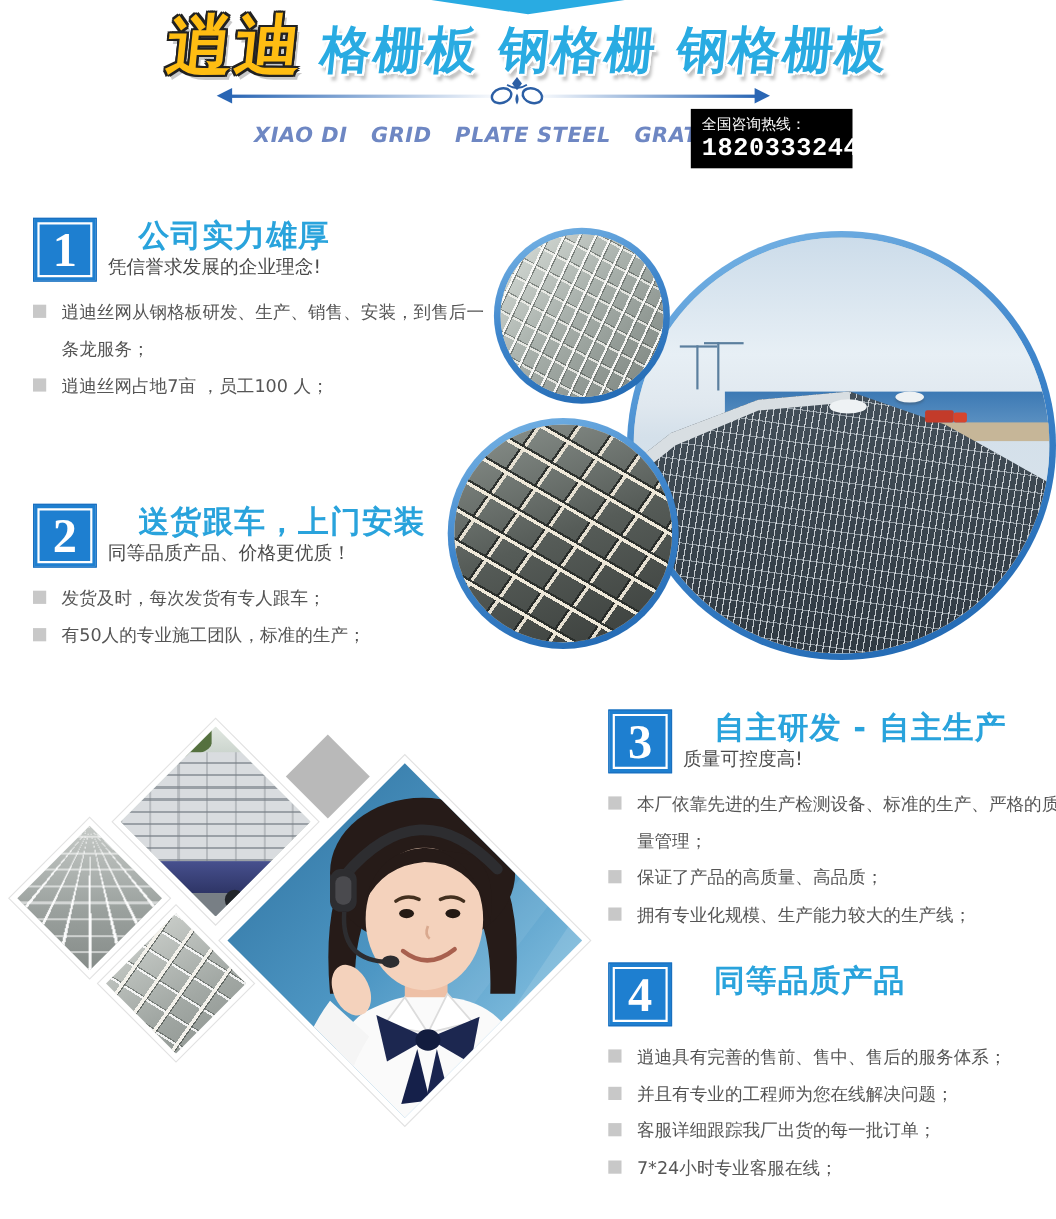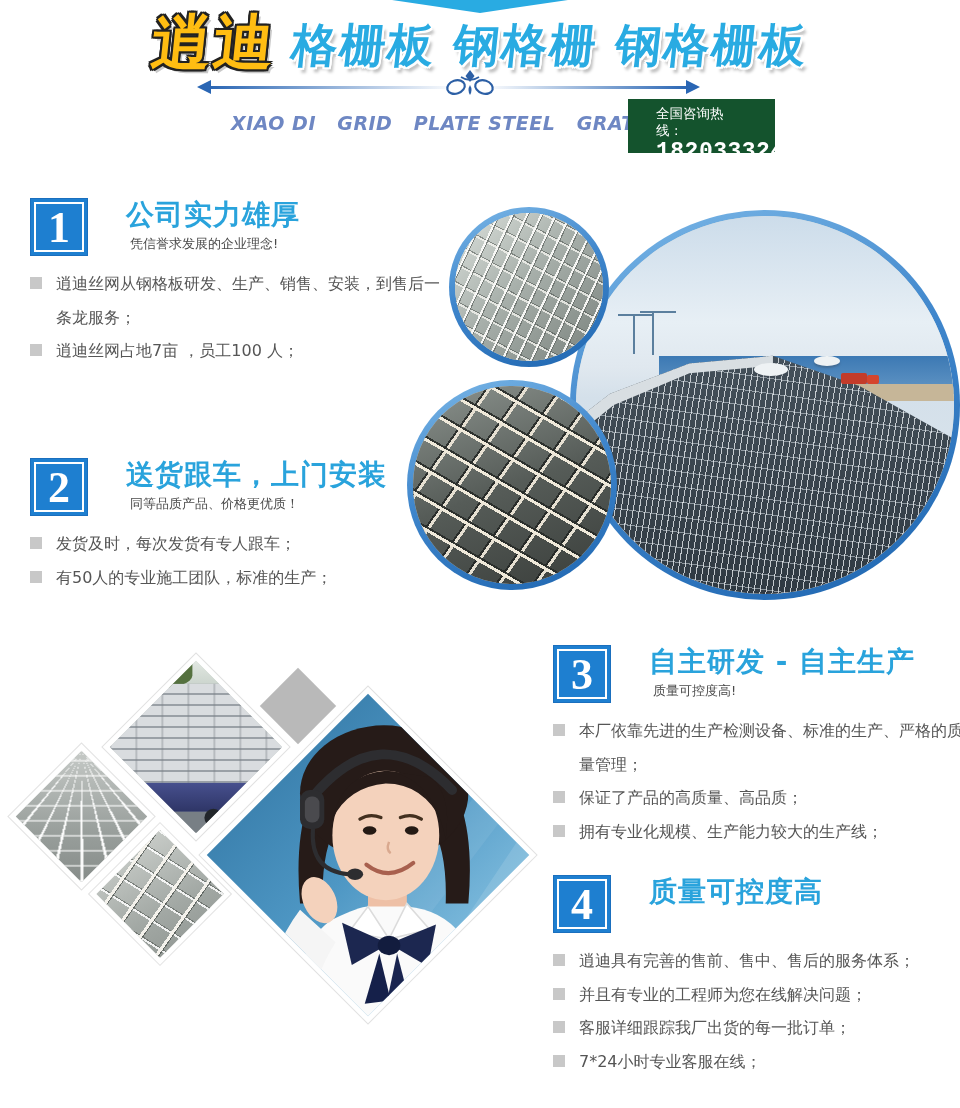--- a/index.html
+++ b/index.html
@@ -25,37 +25,37 @@
   .arrow-left .ahead{left:0;border-right:14px solid #2a66b4;}
   .arrow-left .aline{left:12px;right:0;background:linear-gradient(to right,#2a66b4,rgba(190,208,233,.15));}
   .arrow-right{left:493px;width:207px;}
   .arrow-right .ahead{right:0;border-left:14px solid #2a66b4;}
   .arrow-right .aline{left:0;right:12px;background:linear-gradient(to left,#2a66b4,rgba(190,208,233,.15));}
   .ornament{position:absolute;left:444px;top:68px;}
 
   .en-line{position:absolute;left:231px;top:112px;font-size:19px;font-weight:bold;font-style:italic;
     color:#6e87c3;white-space:pre;letter-spacing:.5px;}
 
-  .hotline{position:absolute;left:628px;top:99px;width:147px;height:54px;background:#14532d;
-    box-sizing:border-box;padding:6px 28px 4px;color:#fff;}
+  .hotline{position:absolute;left:628px;top:99px;width:147px;height:54px;background:#000000;
+    box-sizing:border-box;padding:6px 10px 4px;color:#fff;}
   .hotline-label{font-size:13.5px;line-height:17px;}
   .hotline-number{font-size:23px;font-weight:bold;font-family:Liberation Mono, monospace;
     line-height:26px;letter-spacing:.5px;}
 
   
   .section{position:absolute;width:424px;}
   .sec1{left:30px;top:198px;} .sec2{left:30px;top:458px;}
   .sec3{left:553px;top:645px;} .sec4{left:553px;top:875px;}
   .sec-header{display:flex;gap:10px;}
   .badge{flex:0 0 58px;width:58px;height:58px;background:#1e7fd0;border:1px solid #1a6fbe;box-sizing:border-box;
     box-shadow:inset 0 0 0 3px #1e7fd0,inset 0 0 0 5px #ffffff;
     color:#fff;font-family:"Liberation Serif",serif;font-weight:bold;font-size:44px;
     display:flex;align-items:center;justify-content:center;}
   .sec-title{font-size:28px;font-weight:bold;color:#29a3dc;line-height:33px;letter-spacing:1px;white-space:nowrap;margin-left:28px;}
-  .sec-sub{font-size:13px;color:#4a4a4a;line-height:25px;margin-left:32px;}
+  .sec-sub{font-size:17px;color:#4a4a4a;line-height:25px;}
   .bullets{list-style:none;margin:11px 0 0;padding:0;}
   .bullets li{display:flex;}
   .sq{flex:0 0 12px;width:12px;height:12px;background:#c8c8c8;margin:10px 14px 0 0;}
   .btext{font-size:16px;color:#555;line-height:33.5px;width:388px;}
 
   
   .circle{position:absolute;border-radius:50%;background:linear-gradient(160deg,#7db9e8 0%,#3f86cc 45%,#1f66b0 100%);}
   .circle .photo{position:absolute;inset:6px;border-radius:50%;overflow:hidden;background:#cfd6d2;}
   .c-big{left:570px;top:210px;width:390px;height:390px;z-index:1;}
   .c-small-top{left:449px;top:207px;width:160px;height:160px;z-index:3;}
@@ -222,21 +222,21 @@
           <span class="sq"></span>
           <span class="btext">拥有专业化规模、生产能力较大的生产线；</span>
         </li>
     </ul>
   </div>
 
   <div class="section sec4">
     <div class="sec-header">
       <div class="badge">4</div>
       <div>
-        <div class="sec-title">质量可控度高</div>
+        <div class="sec-title">同等品质产品</div>
       </div>
     </div>
     <ul class="bullets">
       <li>
           <span class="sq"></span>
           <span class="btext">逍迪具有完善的售前、售中、售后的服务体系；</span>
         </li>
       <li>
           <span class="sq"></span>
           <span class="btext">并且有专业的工程师为您在线解决问题；</span>

